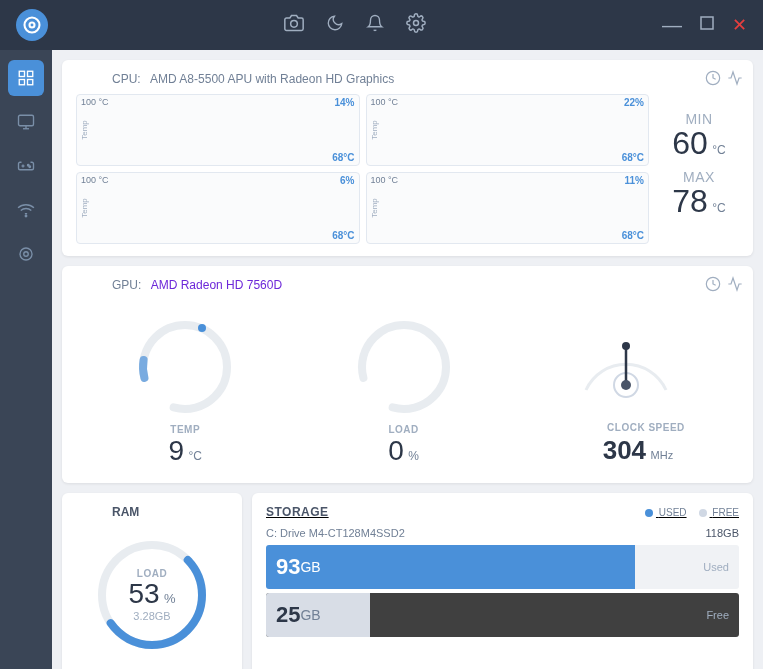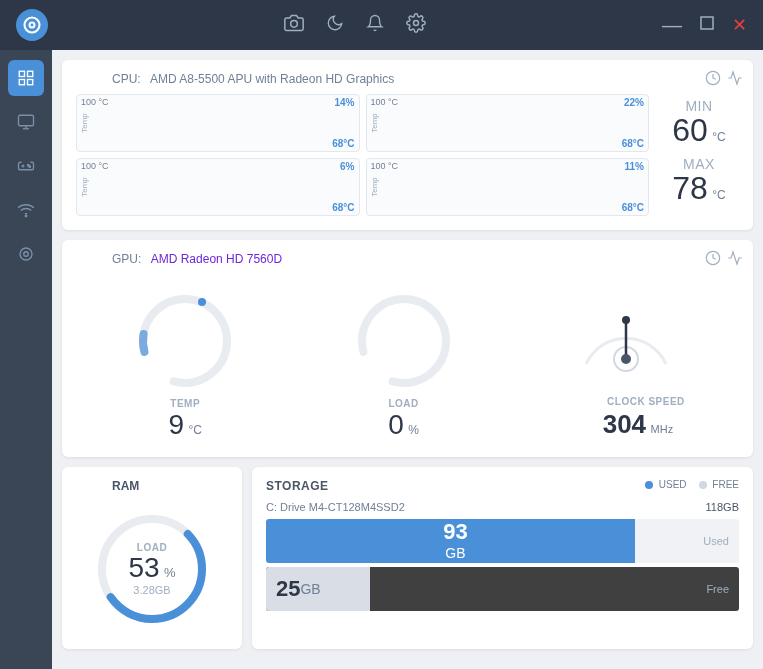--- a/index.html
+++ b/index.html
@@ -136,21 +136,21 @@
       color: #718096;
     }
     .cpu-graphs {
       display: grid;
       grid-template-columns: 1fr 1fr;
       gap: 6px;
     }
     .graph-box {
       border: 1px solid #e2e8f0;
       border-radius: 4px;
-      height: 58px;
+      height: 72px;
       position: relative;
       overflow: hidden;
       background: #fafbfc;
     }
     .graph-label-top {
       position: absolute;
       top: 2px;
       left: 4px;
       font-size: 9px;
       color: #718096;
@@ -312,23 +312,24 @@
       color: #718096;
     }
     .ram-gb {
       font-size: 11px;
       color: #a0aec0;
     }
 
     
     .storage-header {
       display: flex;
-      align-items: flex-start;
+      align-items: center;
       justify-content: space-between;
       margin-bottom: 8px;
+      text-decoration: underline;
     }
     .storage-title {
       font-size: 12px;
       font-weight: 700;
       color: #4a5568;
       letter-spacing: 0.5px;
     }
     .storage-legend {
       display: flex;
       gap: 12px;
@@ -736,21 +737,21 @@
               </span>
             </div>
           </div>
 
           <div class="storage-drive-name">
             <span>C: Drive M4-CT128M4SSD2</span>
             <span class="storage-drive-size">118GB</span>
           </div>
 
           <div class="storage-bar-row">
-            <div class="storage-bar-used" style="width:78%;flex-direction:column;">
+            <div class="storage-bar-used" style="width:78%;">
               <span class="storage-bar-used-label">93</span>
               <span class="storage-bar-used-unit">GB</span>
             </div>
             <div class="storage-bar-free">
               <span class="storage-bar-free-text">Used</span>
             </div>
           </div>
 
           <div class="storage-bar-free-row">
             <div class="storage-bar-free-left" style="width:22%;">

